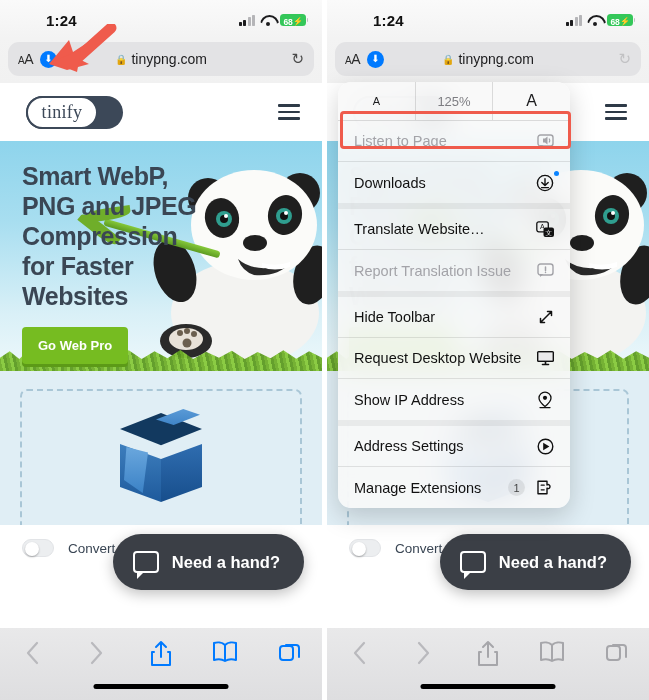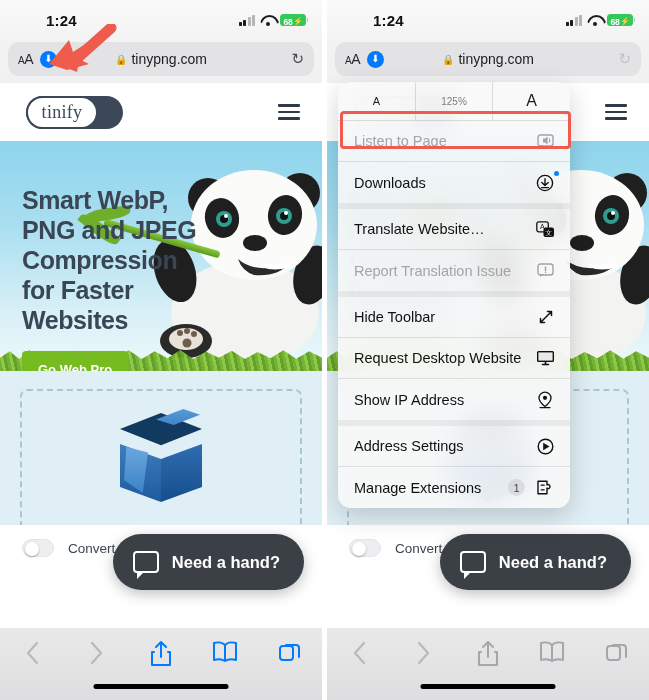--- a/index.html
+++ b/index.html
@@ -96,21 +96,21 @@
   .burger i { height:2.6px; background:#2e3a47; border-radius:1px; display:block;}
 
   .hero {
     position:relative; height:230px;
     background: linear-gradient(#8ed4ec 0%, #a8def0 35%, #d9f0f7 75%, #eef8fb 100%);
     overflow:hidden;
   }
   .hero h1 {
     position:relative; z-index:3;
     padding: 20px 0 0 22px; width:205px;
-    font-size:25px; line-height:30px; font-weight:bold; color:#3a4654; letter-spacing:-.4px;margin-top:24px;
+    font-size:25px; line-height:30px; font-weight:bold; color:#3a4654; letter-spacing:-.4px;
   }
   .gowebpro {
     position:relative; z-index:3; margin: 16px 0 0 22px;
     display:inline-block; background:#76bc21; color:#fff;
     font-size:13px; font-weight:bold; padding: 11px 16px; border-radius:4px;
     box-shadow: 0 3px 0 #5c9a17;
   }
   .grass {
     position:absolute; bottom:0; left:0; right:0; height:22px; z-index:2;
     background:
@@ -213,21 +213,21 @@
     box-shadow: 0 8px 26px rgba(0,0,0,.18);
     backdrop-filter: blur(14px);
   }
   .fontrow { display:flex; height:39px; border-bottom:.5px solid rgba(0,0,0,.12); }
   .fontrow > div {
     flex:1; display:flex; align-items:center; justify-content:center;
     border-right:.5px solid rgba(0,0,0,.12);
   }
   .fontrow > div:last-child{ border-right:none; }
   .f-small { font-size:11px; color:#1c1c1e; }
-  .f-pct { font-size:10px; color:#7d7d82; }
+  .f-pct { font-size:13px; color:#7d7d82; }
   .f-big { font-size:16px; color:#1c1c1e; }
 
   .mgroup { border-bottom: 6px solid rgba(0,0,0,.055); }
   .mgroup:last-child{ border-bottom:none; }
   .mrow {
     height:41px; display:flex; align-items:center; justify-content:space-between;
     padding: 0 14px 0 16px; border-bottom:.5px solid rgba(0,0,0,.10);
     position:relative;
   }
   .mrow:last-child { border-bottom:none; }

